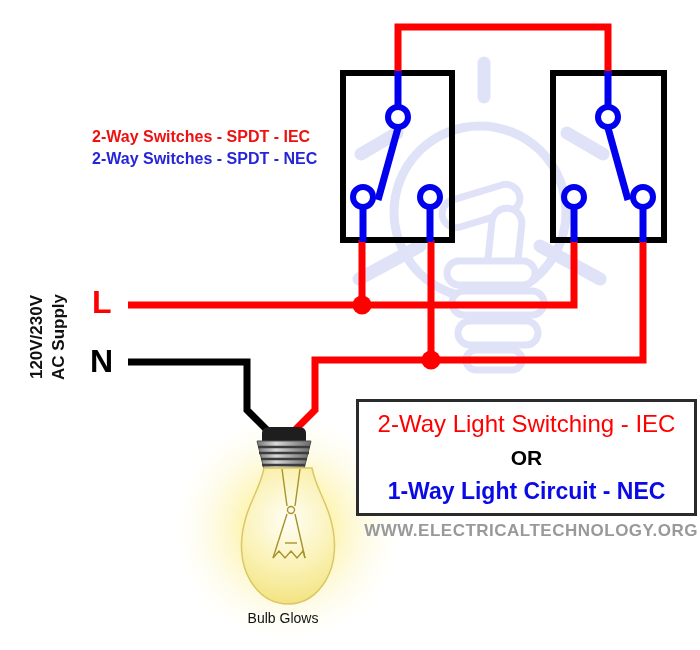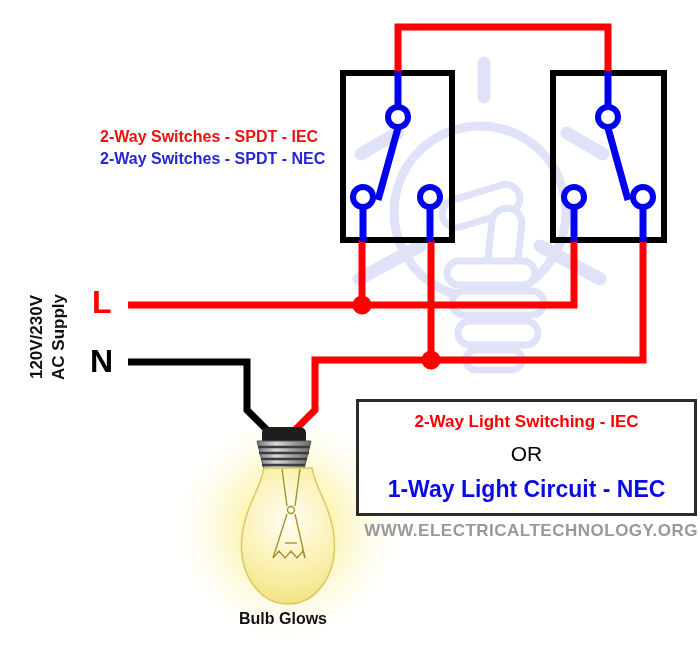--- a/index.html
+++ b/index.html
@@ -13,52 +13,52 @@
   .wire-red   { stroke:var(--live_wire); stroke-width:7; fill:none; stroke-linejoin:miter; }
   .wire-black { stroke:var(--neutral_wire); stroke-width:7; fill:none; stroke-linejoin:miter; }
   .wire-blue  { stroke:var(--switch); stroke-width:7; fill:none; }
   .terminal   { stroke:var(--switch); stroke-width:6; fill:#ffffff; }
   .junction   { fill:var(--live_wire); }
   .box-outline{ stroke:#000000; stroke-width:6; fill:none; }
   .logo       { stroke:var(--logo_watermark); fill:none; }
   .logo-fill  { stroke:var(--logo_watermark); fill:#ffffff; }
 
   
-  .switch-labels { position:absolute; left:100px; top:126px; font-size:16px; font-weight:bold; line-height:22px; white-space:nowrap; }
+  .switch-labels { position:absolute; left:92px; top:126px; font-size:16px; font-weight:bold; line-height:22px; white-space:nowrap; }
   .lbl-red  { color:var(--label_red); }
   .lbl-blue { color:var(--label_blue); }
 
   .term-l { position:absolute; left:92px; top:284px; font-size:32px; font-weight:bold; color:var(--live_wire); }
   .term-n { position:absolute; left:90px; top:343px; font-size:32px; font-weight:bold; color:#000; }
 
   .supply {
     position:absolute; left:-6px; top:314px; width:110px; height:46px;
     transform:rotate(-90deg); font-size:17px; font-weight:bold; line-height:22px;
     text-align:center; color:#111; white-space:nowrap;
   }
   .supply span { display:block; }
 
   .title-box {
     position:absolute; left:356px; top:399px; width:335px; height:111px;
     background:#fff; border:3px solid #2b2b2b; box-sizing:content-box;
     display:flex; flex-direction:column; align-items:center; justify-content:space-evenly;
     text-align:center; white-space:nowrap;
   }
-  .tb-red  { color:var(--live_wire); font-size:17px; font-weight:bold; }
-  .tb-or   { color:#000; font-size:21px; font-weight:normal; }
+  .tb-red  { color:var(--live_wire); font-size:24px; font-weight:normal; }
+  .tb-or   { color:#000; font-size:21px; font-weight:bold; }
   .tb-blue { color:var(--title_blue); font-size:23px; font-weight:bold; }
 
   .site-url {
     position:absolute; left:350px; top:521px; width:348px; text-align:right;
     font-size:17px; font-weight:bold; letter-spacing:0.5px; color:var(--watermark_gray);
     white-space:nowrap;
   }
   .bulb-caption {
     position:absolute; left:193px; top:610px; width:180px; text-align:center;
-    font-size:16px; font-weight:bold; color:#111;
+    font-size:14px; font-weight:normal; color:#111;
   }
 </style>
 </head>
 <body>
 
 <div class="stage">
 
   <svg class="diagram" width="700" height="650" viewBox="0 0 700 650">
     <defs>
       <radialGradient id="glow" gradientUnits="userSpaceOnUse" cx="288" cy="528" r="118">

